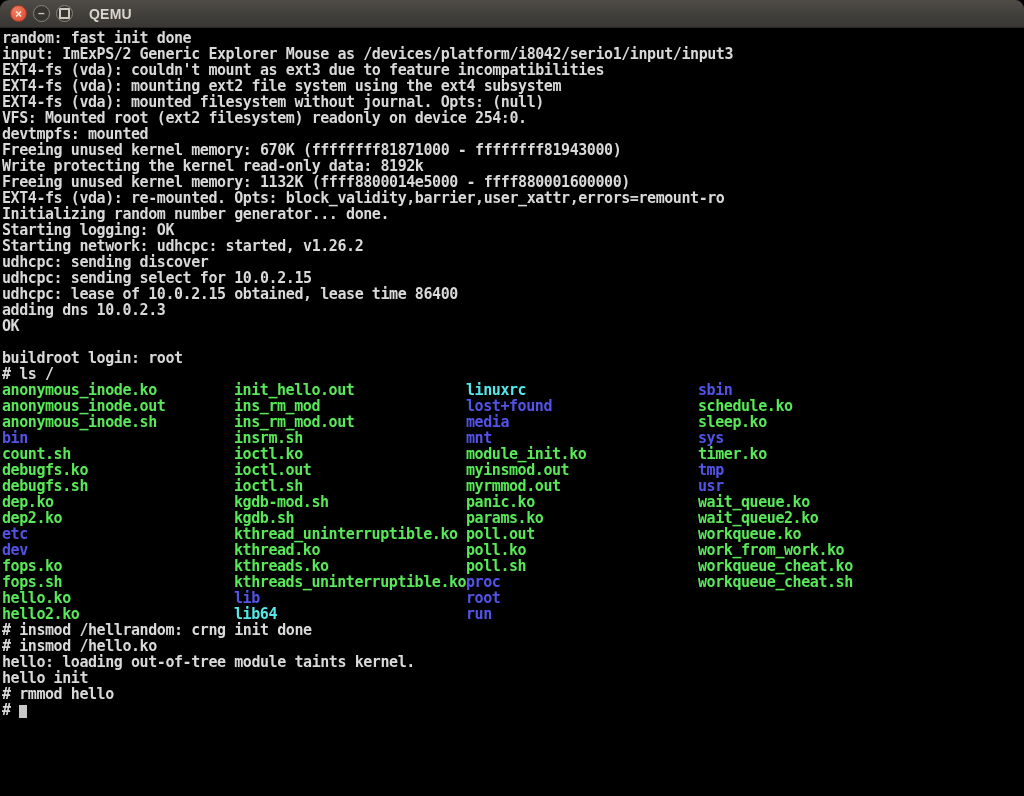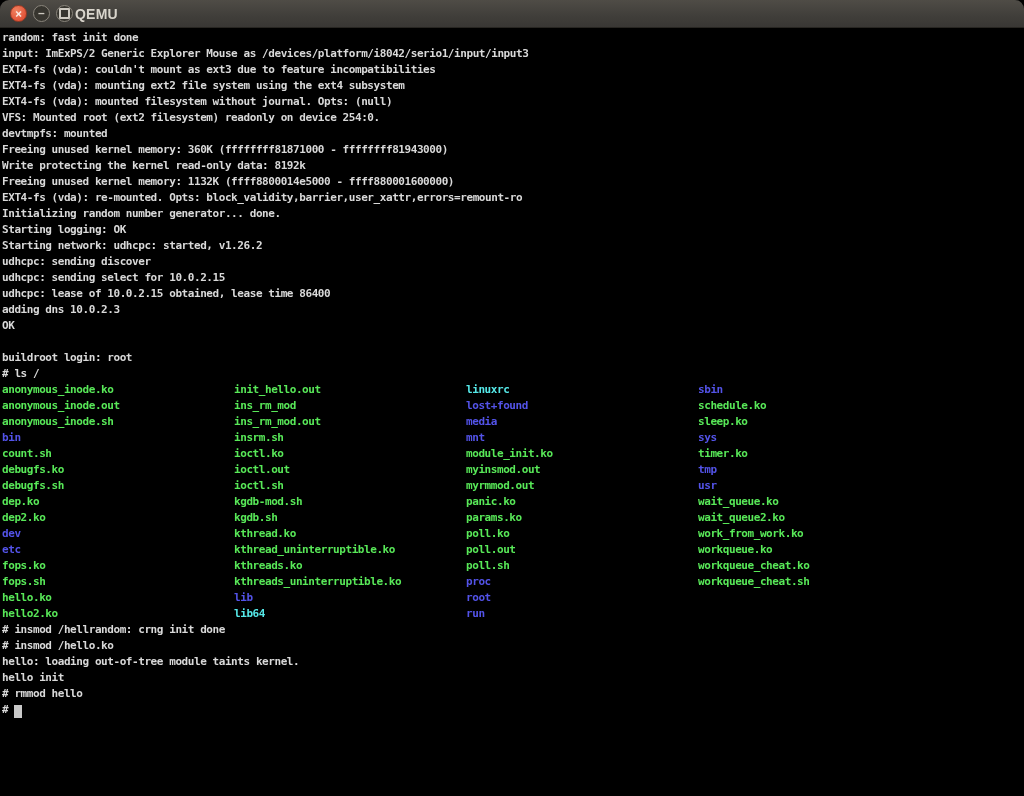--- a/index.html
+++ b/index.html
@@ -18,27 +18,27 @@
           display:flex;align-items:center;justify-content:center;
           margin-left:6px;flex:0 0 auto;cursor:default;}
   .tb-close{background:radial-gradient(circle at 35% 30%,#f0815f,#e2553a 70%);
             border:1px solid #9c3a24;margin-left:10px;}
   .tb-close .glyph{color:#fbe9e2;font-size:12px;line-height:1;font-weight:bold;
                    transform:translateY(-0.5px);}
   .tb-plain{background:#37352f;border:1px solid #8a857c;}
   .tb-plain .glyph{color:#cdc9c0;font-size:11px;line-height:1;font-weight:bold;}
   .tb-max-box{width:7px;height:7px;border:2px solid #cdc9c0;border-radius:1px;}
   .tb-title{color:#d9d5cc;font-family:"Liberation Sans","DejaVu Sans",sans-serif;
-            font-weight:bold;font-size:14px;margin-left:2px;letter-spacing:.2px;}
+            font-weight:bold;font-size:14px;margin-left:16px;letter-spacing:.2px;}
 
   
   .screen{
     position:absolute;top:28px;left:0;width:1024px;height:768px;
     background:#000;overflow:hidden;padding:2px 0 0 2px;box-sizing:border-box;
-    font-size:11px;line-height:16px;font-weight:bold;letter-spacing:-0.43px;
+    font-size:15px;line-height:16px;font-weight:bold;letter-spacing:-0.43px;
     color:var(--fg,#d9d9d9);cursor:text;
   }
   .tline{height:16px;white-space:pre;}
   .cell{display:inline-block;width:232px;white-space:pre;vertical-align:top;}
   .cell:last-child{width:auto;text-align:right;}
   .c-green{color:var(--green,#58e858);}
   .c-blue{color:var(--blue,#5353e8);}
   .c-cyan{color:var(--cyan,#55e8e8);}
   .cursor{display:inline-block;width:8px;height:13px;background:#c9c9c9;
           vertical-align:bottom;}
@@ -60,21 +60,21 @@
 </div>
 
 <div class="screen">
     <div class="tline">random: fast init done</div>
     <div class="tline">input: ImExPS/2 Generic Explorer Mouse as /devices/platform/i8042/serio1/input/input3</div>
     <div class="tline">EXT4-fs (vda): couldn't mount as ext3 due to feature incompatibilities</div>
     <div class="tline">EXT4-fs (vda): mounting ext2 file system using the ext4 subsystem</div>
     <div class="tline">EXT4-fs (vda): mounted filesystem without journal. Opts: (null)</div>
     <div class="tline">VFS: Mounted root (ext2 filesystem) readonly on device 254:0.</div>
     <div class="tline">devtmpfs: mounted</div>
-    <div class="tline">Freeing unused kernel memory: 360K (ffffffff81871000 - ffffffff81943000)</div>
+    <div class="tline">Freeing unused kernel memory: 670K (ffffffff81871000 - ffffffff81943000)</div>
     <div class="tline">Write protecting the kernel read-only data: 8192k</div>
     <div class="tline">Freeing unused kernel memory: 1132K (ffff8800014e5000 - ffff880001600000)</div>
     <div class="tline">EXT4-fs (vda): re-mounted. Opts: block_validity,barrier,user_xattr,errors=remount-ro</div>
     <div class="tline">Initializing random number generator... done.</div>
     <div class="tline">Starting logging: OK</div>
     <div class="tline">Starting network: udhcpc: started, v1.26.2</div>
     <div class="tline">udhcpc: sending discover</div>
     <div class="tline">udhcpc: sending select for 10.0.2.15</div>
     <div class="tline">udhcpc: lease of 10.0.2.15 obtained, lease time 86400</div>
     <div class="tline">adding dns 10.0.2.3</div>
@@ -84,22 +84,22 @@
     <div class="tline"># ls /</div>
     <div class="tline"><span class="cell c-green">anonymous_inode.ko</span><span class="cell c-green">init_hello.out</span><span class="cell c-cyan">linuxrc</span><span class="cell c-blue">sbin</span></div>
     <div class="tline"><span class="cell c-green">anonymous_inode.out</span><span class="cell c-green">ins_rm_mod</span><span class="cell c-blue">lost+found</span><span class="cell c-green">schedule.ko</span></div>
     <div class="tline"><span class="cell c-green">anonymous_inode.sh</span><span class="cell c-green">ins_rm_mod.out</span><span class="cell c-blue">media</span><span class="cell c-green">sleep.ko</span></div>
     <div class="tline"><span class="cell c-blue">bin</span><span class="cell c-green">insrm.sh</span><span class="cell c-blue">mnt</span><span class="cell c-blue">sys</span></div>
     <div class="tline"><span class="cell c-green">count.sh</span><span class="cell c-green">ioctl.ko</span><span class="cell c-green">module_init.ko</span><span class="cell c-green">timer.ko</span></div>
     <div class="tline"><span class="cell c-green">debugfs.ko</span><span class="cell c-green">ioctl.out</span><span class="cell c-green">myinsmod.out</span><span class="cell c-blue">tmp</span></div>
     <div class="tline"><span class="cell c-green">debugfs.sh</span><span class="cell c-green">ioctl.sh</span><span class="cell c-green">myrmmod.out</span><span class="cell c-blue">usr</span></div>
     <div class="tline"><span class="cell c-green">dep.ko</span><span class="cell c-green">kgdb-mod.sh</span><span class="cell c-green">panic.ko</span><span class="cell c-green">wait_queue.ko</span></div>
     <div class="tline"><span class="cell c-green">dep2.ko</span><span class="cell c-green">kgdb.sh</span><span class="cell c-green">params.ko</span><span class="cell c-green">wait_queue2.ko</span></div>
+    <div class="tline"><span class="cell c-blue">etc</span><span class="cell c-green">kthread_uninterruptible.ko</span><span class="cell c-green">poll.out</span><span class="cell c-green">workqueue.ko</span></div>
     <div class="tline"><span class="cell c-blue">dev</span><span class="cell c-green">kthread.ko</span><span class="cell c-green">poll.ko</span><span class="cell c-green">work_from_work.ko</span></div>
-    <div class="tline"><span class="cell c-blue">etc</span><span class="cell c-green">kthread_uninterruptible.ko</span><span class="cell c-green">poll.out</span><span class="cell c-green">workqueue.ko</span></div>
     <div class="tline"><span class="cell c-green">fops.ko</span><span class="cell c-green">kthreads.ko</span><span class="cell c-green">poll.sh</span><span class="cell c-green">workqueue_cheat.ko</span></div>
     <div class="tline"><span class="cell c-green">fops.sh</span><span class="cell c-green">kthreads_uninterruptible.ko</span><span class="cell c-blue">proc</span><span class="cell c-green">workqueue_cheat.sh</span></div>
     <div class="tline"><span class="cell c-green">hello.ko</span><span class="cell c-blue">lib</span><span class="cell c-blue">root</span></div>
     <div class="tline"><span class="cell c-green">hello2.ko</span><span class="cell c-cyan">lib64</span><span class="cell c-blue">run</span></div>
     <div class="tline"># insmod /hellrandom: crng init done</div>
     <div class="tline"># insmod /hello.ko</div>
     <div class="tline">hello: loading out-of-tree module taints kernel.</div>
     <div class="tline">hello init</div>
     <div class="tline"># rmmod hello</div>
     <div class="tline"># <span class="cursor"></span></div>

